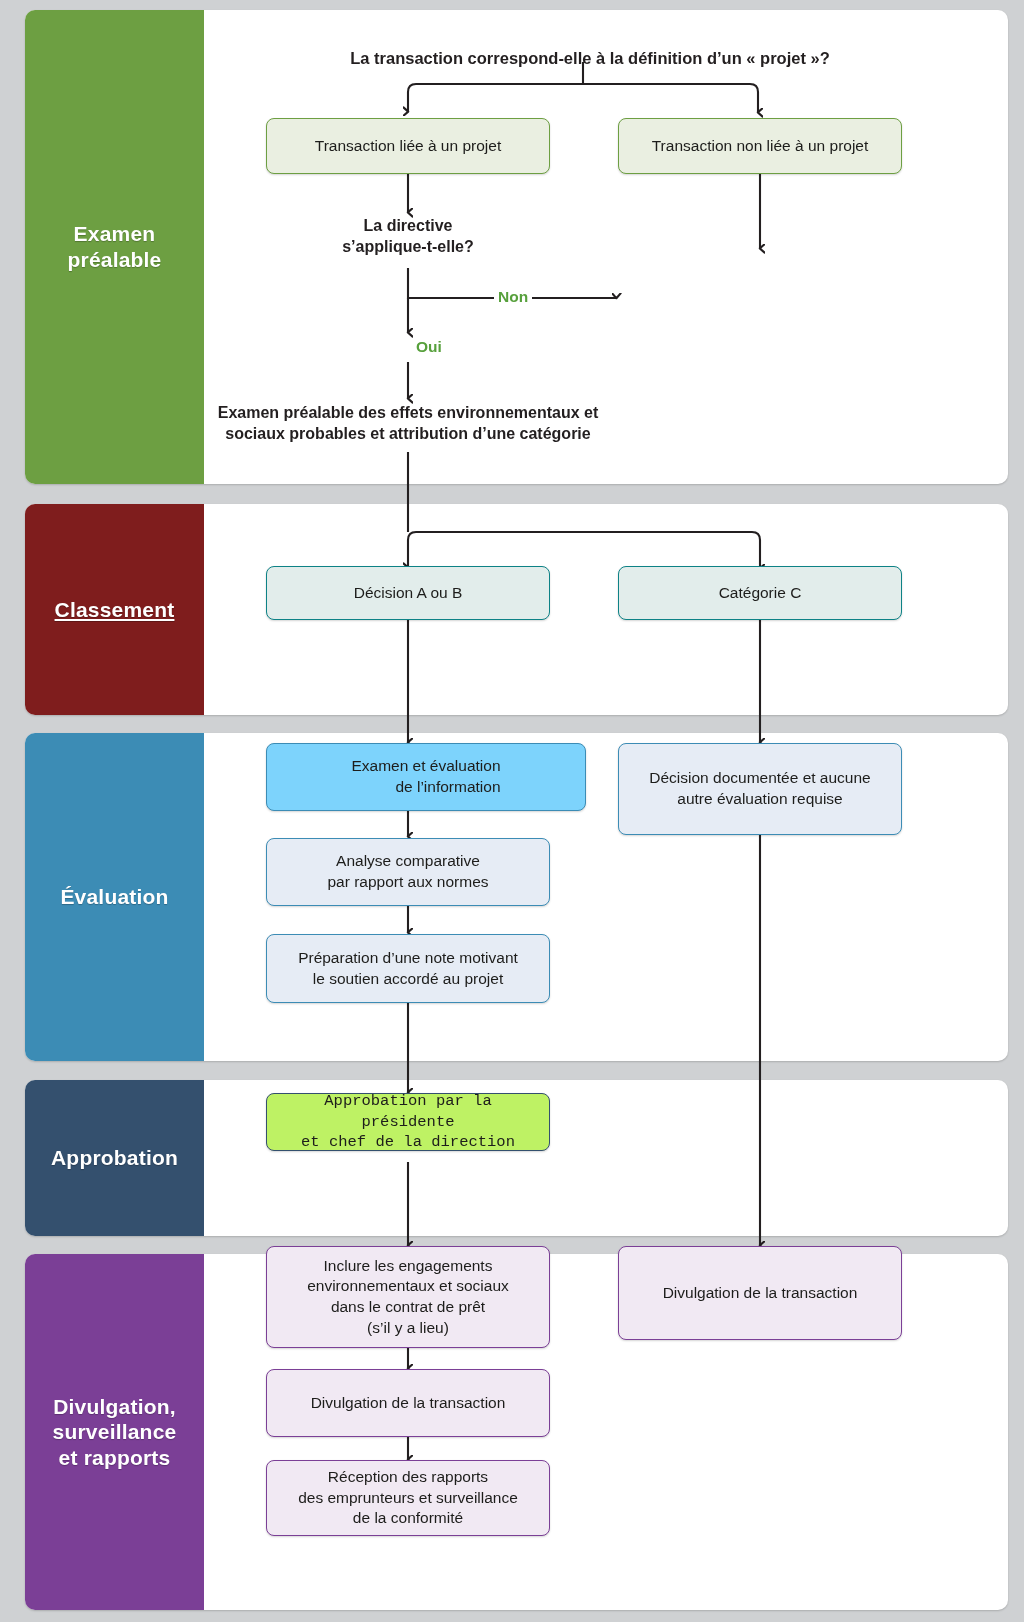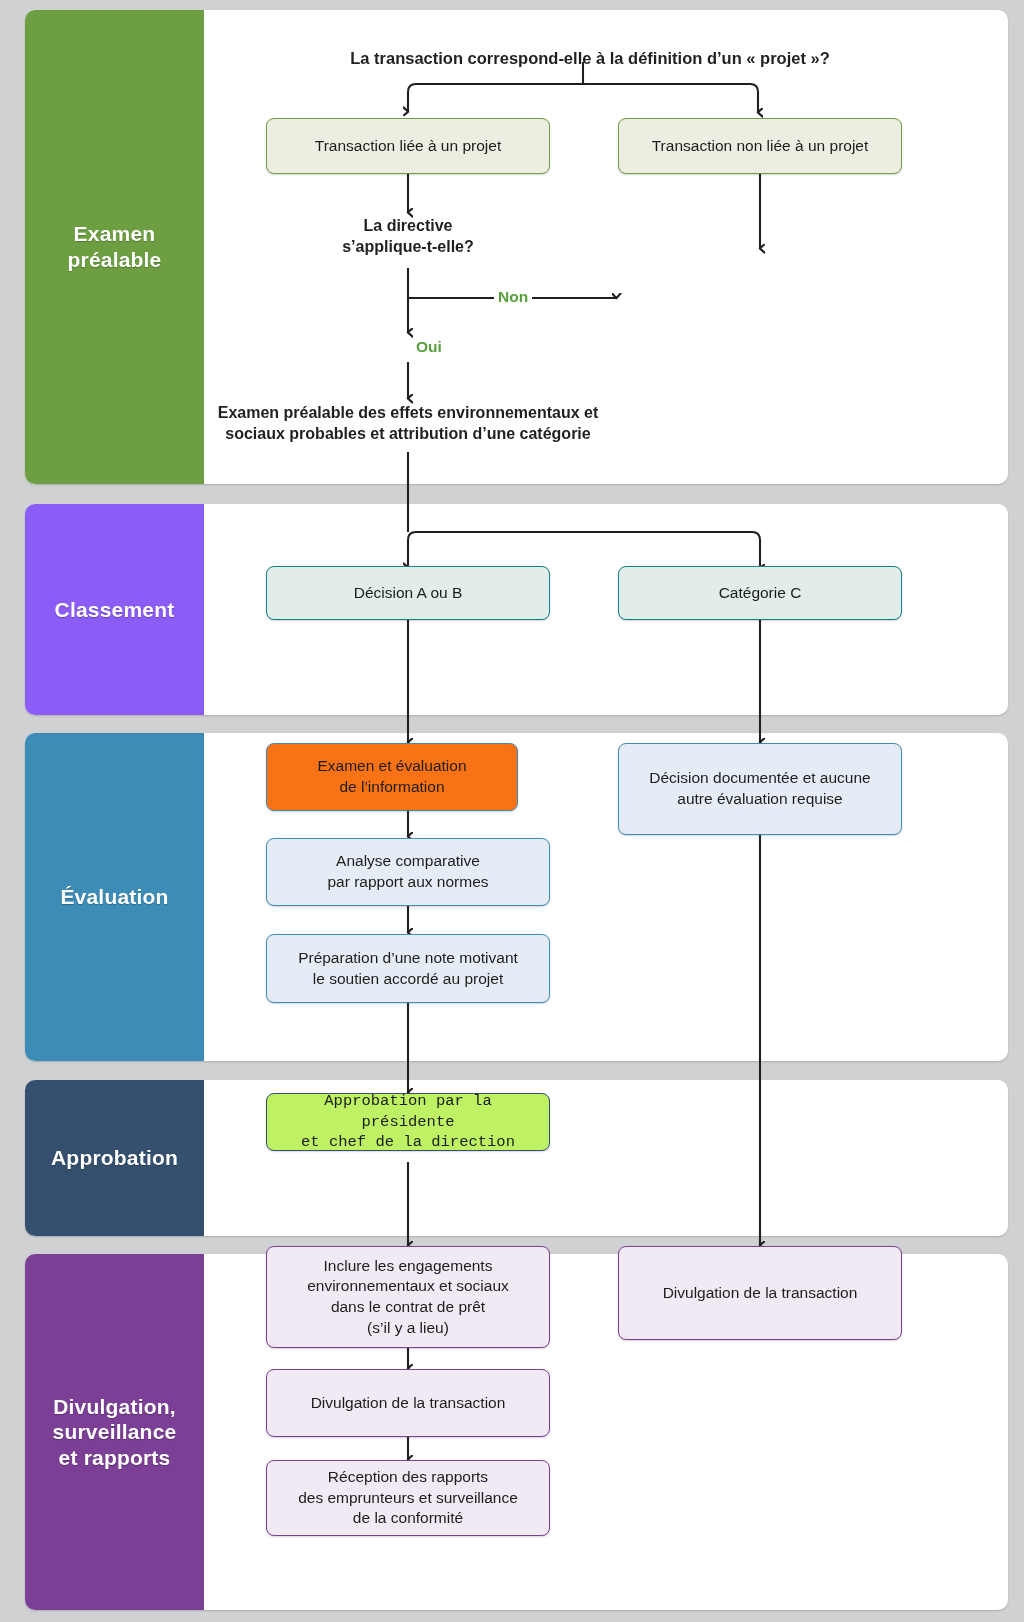--- a/index.html
+++ b/index.html
@@ -75,21 +75,21 @@
 
 <div id="stage">
 
   <div class="band" style="top:10px;height:474px;">
     <div class="band-label" style="background:#6d9f42;white-space:pre-line;">Examen
 préalable</div>
     <div class="band-body"></div>
   </div>
 
   <div class="band" style="top:504px;height:211px;">
-    <div class="band-label" style="background:#8b5cf6;white-space:pre-line;">Classement</div>
+    <div class="band-label" style="background:#7f1d1d;white-space:pre-line;text-decoration:underline;">Classement</div>
     <div class="band-body"></div>
   </div>
 
   <div class="band" style="top:733px;height:328px;">
     <div class="band-label" style="background:#3c8cb5;white-space:pre-line;">Évaluation</div>
     <div class="band-body"></div>
   </div>
 
   <div class="band" style="top:1080px;height:156px;">
     <div class="band-label" style="background:#34506e;white-space:pre-line;">Approbation</div>
@@ -164,22 +164,22 @@
 
   <div class="plain" style="left:180px;top:403px;width:456px;white-space:pre-line;">Examen préalable des effets environnementaux et
 sociaux probables et attribution d’une catégorie</div>
 
   <div class="node" style="left:266px;top:566px;width:284px;height:54px;
               background:#e2edeb;border-color:#0d8286;white-space:pre-line;">Décision A ou B</div>
 
   <div class="node" style="left:618px;top:566px;width:284px;height:54px;
               background:#e2edeb;border-color:#0d8286;white-space:pre-line;">Catégorie C</div>
 
-  <div class="node" style="left:266px;top:743px;width:252px;height:68px;
-              background:#f97316;border-color:#3c8cb5;white-space:pre-line;">Examen et évaluation
+  <div class="node" style="left:266px;top:743px;width:320px;height:68px;
+              background:#7dd3fc;border-color:#3c8cb5;white-space:pre-line;text-align:right;">Examen et évaluation
 de l’information</div>
 
   <div class="node" style="left:266px;top:838px;width:284px;height:68px;
               background:#e6ecf5;border-color:#3c8cb5;white-space:pre-line;">Analyse comparative
 par rapport aux normes</div>
 
   <div class="node" style="left:266px;top:934px;width:284px;height:69px;
               background:#e6ecf5;border-color:#3c8cb5;white-space:pre-line;">Préparation d’une note motivant
 le soutien accordé au projet</div>
 

